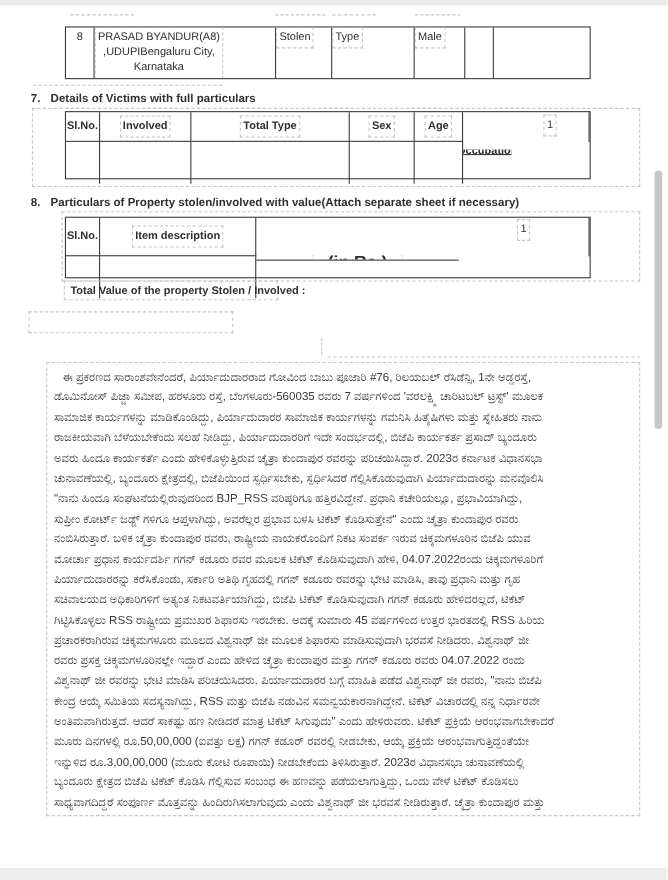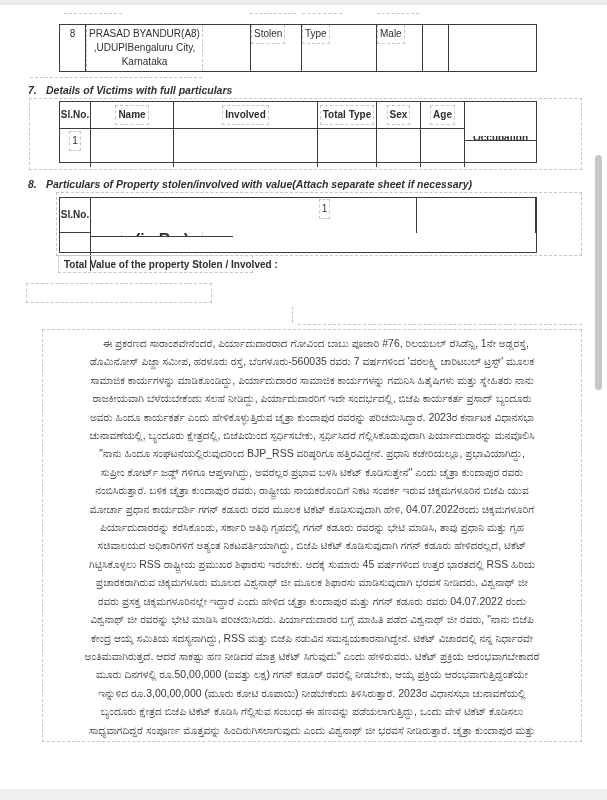--- a/index.html
+++ b/index.html
@@ -31,32 +31,32 @@
   .tbl-property { left:59px; top:197px; width:478px; height:56px;
                   grid-template-columns:31px 142px 184px auto;
                   grid-template-rows:35px auto; }
 
   
   .ocr { outline:1px dashed #c6c6c6; outline-offset:2px; display:inline-block; }
   .dash-box  { position:absolute; border:1px dashed #c6c6c6; box-sizing:border-box; }
   .dash-line { position:absolute; border-top:1px dashed #c6c6c6; height:0; }
   .dash-tick { position:absolute; border-left:1px dashed #c6c6c6; width:0; }
 
-  .sec-head { position:absolute; font-weight:bold; font-size:10.5px; white-space:nowrap;font-style:italic; }
+  .sec-head { position:absolute; font-weight:bold; font-size:10.5px; white-space:nowrap; }
   .sec-head .num { display:inline-block; width:18px; }
   .sec-head.h10 .num { width:20px; }
 
   .total-label { position:absolute; left:64px; top:259px; font-weight:bold; font-size:10px; }
 
   .fir-body {
     position:absolute; left:42px; top:329px; width:540px; height:413px;
     border:1px dashed #c6c6c6; box-sizing:border-box;
     padding:4px 6px 2px 6px; overflow:hidden;
     font-size:10.5px; line-height:18.4px; color:#3a3a3a;
-    white-space:pre-line; text-indent:8px;text-align:center;
+    white-space:pre-line; text-indent:8px;
   }
   .ev2 { font-size:16px; }
 </style>
 </head>
 <body>
 
 <div id="screen">
 
   <div class="strip-top"></div>
 
@@ -83,23 +83,20 @@
     <span class="num">7.</span><span>Details of Victims with full particulars</span>
   </div>
 
   <div class="dash-box" style="left:29px;top:98px;width:553px;height:72px;"></div>
 
   <div class="tbl tbl-victims">
     <div class="c hc">
         <span>Sl.No.</span>
       </div>
     <div class="c hc">
-        <span class="ocr">Name</span>
-      </div>
-    <div class="c hc">
         <span class="ocr">Involved</span>
       </div>
     <div class="c hc">
         <span class="ocr">Total Type</span>
       </div>
     <div class="c hc">
         <span class="ocr">Sex</span>
       </div>
     <div class="c hc">
         <span class="ocr">Age</span>
@@ -119,20 +116,23 @@
 
   <div class="sec-head" style="left:28px;top:178px;">
     <span class="num">8.</span><span>Particulars of Property stolen/involved with value(Attach separate sheet if necessary)</span>
   </div>
 
   <div class="dash-box" style="left:56px;top:192px;width:526px;height:64px;"></div>
 
   <div class="tbl tbl-property">
     <div class="c hc">
         <span>Sl.No.</span>
+      </div>
+    <div class="c hc">
+        <span class="ocr">Item description</span>
       </div>
     <div class="c hc nr">
       <span class="ocr"><span>Estimated Value</span><br><span class="ev2">(in Rs.)</span></span>
     </div>
 
     <div class="c ctr"><span class="ocr" style="margin-top:2px;">1</span></div>
     <div class="c"></div>
     <div class="c"></div>
     <div class="c nr"></div>
   </div>

